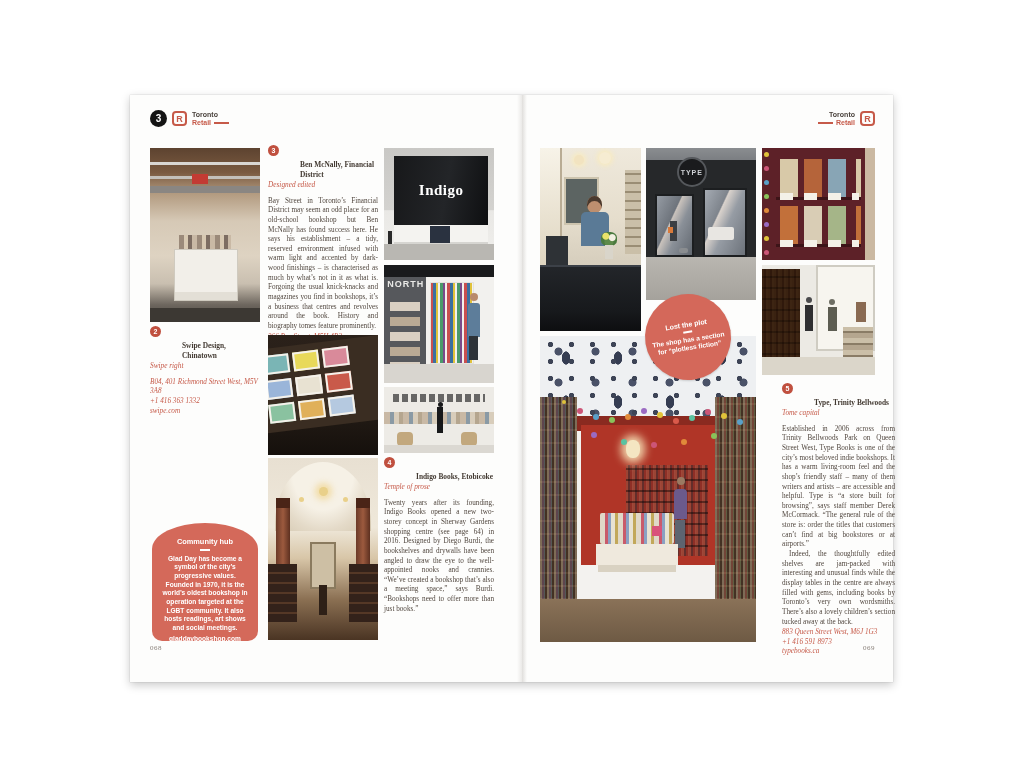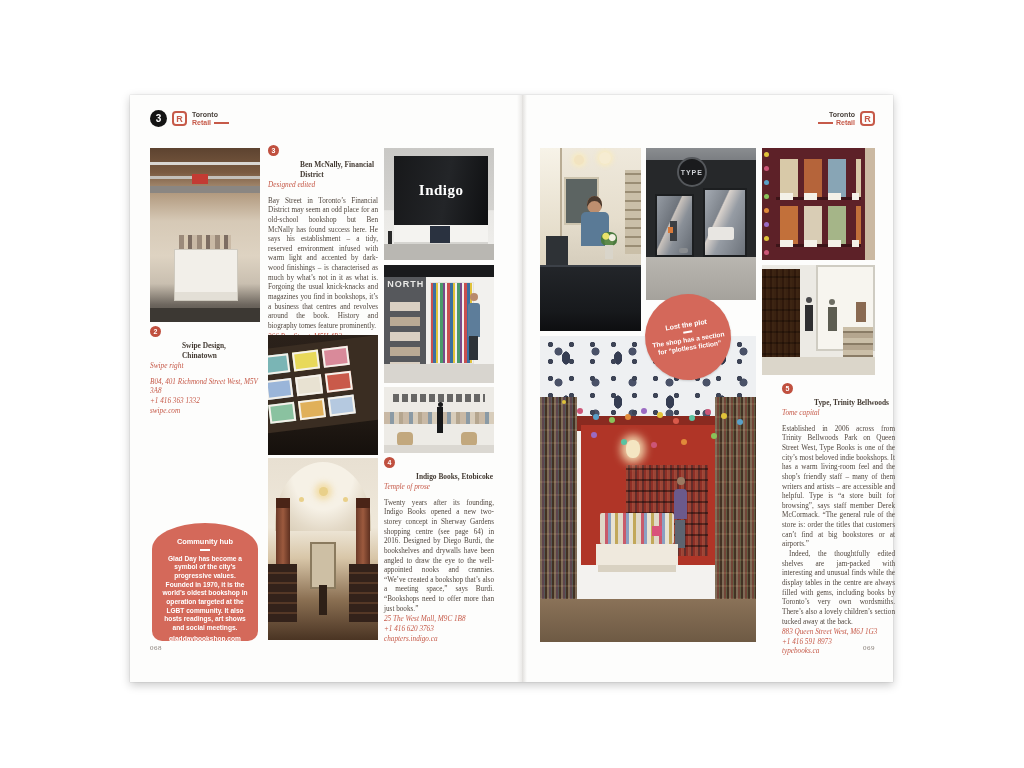--- a/index.html
+++ b/index.html
@@ -295,25 +295,20 @@
     <div class="ph-el stool1"></div>
     <div class="ph-el stool2"></div>
     <div class="ph-el floor"></div>
   </div>
 
   <div class="venue" style="left:254px;top:362px;width:110px;">
     <div class="marker">4</div>
     <div class="v-name">Indigo Books, Etobicoke</div>
     <div class="v-tag">Temple of prose</div>
     <p class="v-p">Twenty years after its founding, Indigo Books opened a new two-storey concept in Sherway Gardens shopping centre (see page 64) in 2016. Designed by Diego Burdi, the bookshelves and drywalls have been angled to draw the eye to the well-appointed nooks and crannies. “We’ve created a bookshop that’s also a meeting space,” says Burdi. “Bookshops need to offer more than just books.”</p>
-    <div class="v-addr">
-      <div>25 The West Mall, M9C 1B8</div>
-      <div>+1 416 620 3763</div>
-      <div>chapters.indigo.ca</div>
-    </div>
   </div>
 
   <div class="photo p-man" style="left:410px;top:53px;width:101px;height:183px;">
     <div class="ph-el winl"></div>
     <div class="ph-el lamp1"></div>
     <div class="ph-el lamp2"></div>
     <div class="ph-el chalk"></div>
     <div class="ph-el shelfr"></div>
     <div class="ph-el head"></div>
     <div class="ph-el torso"></div>

